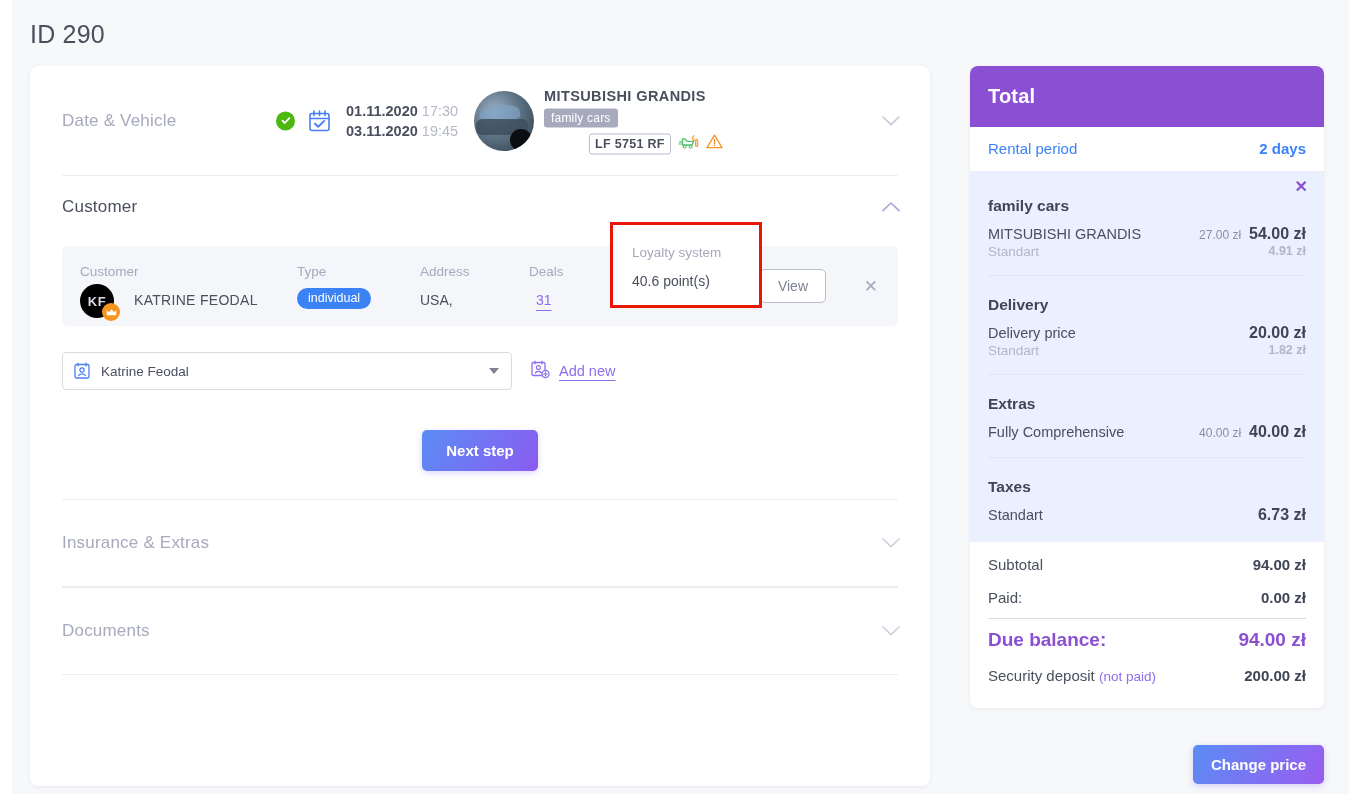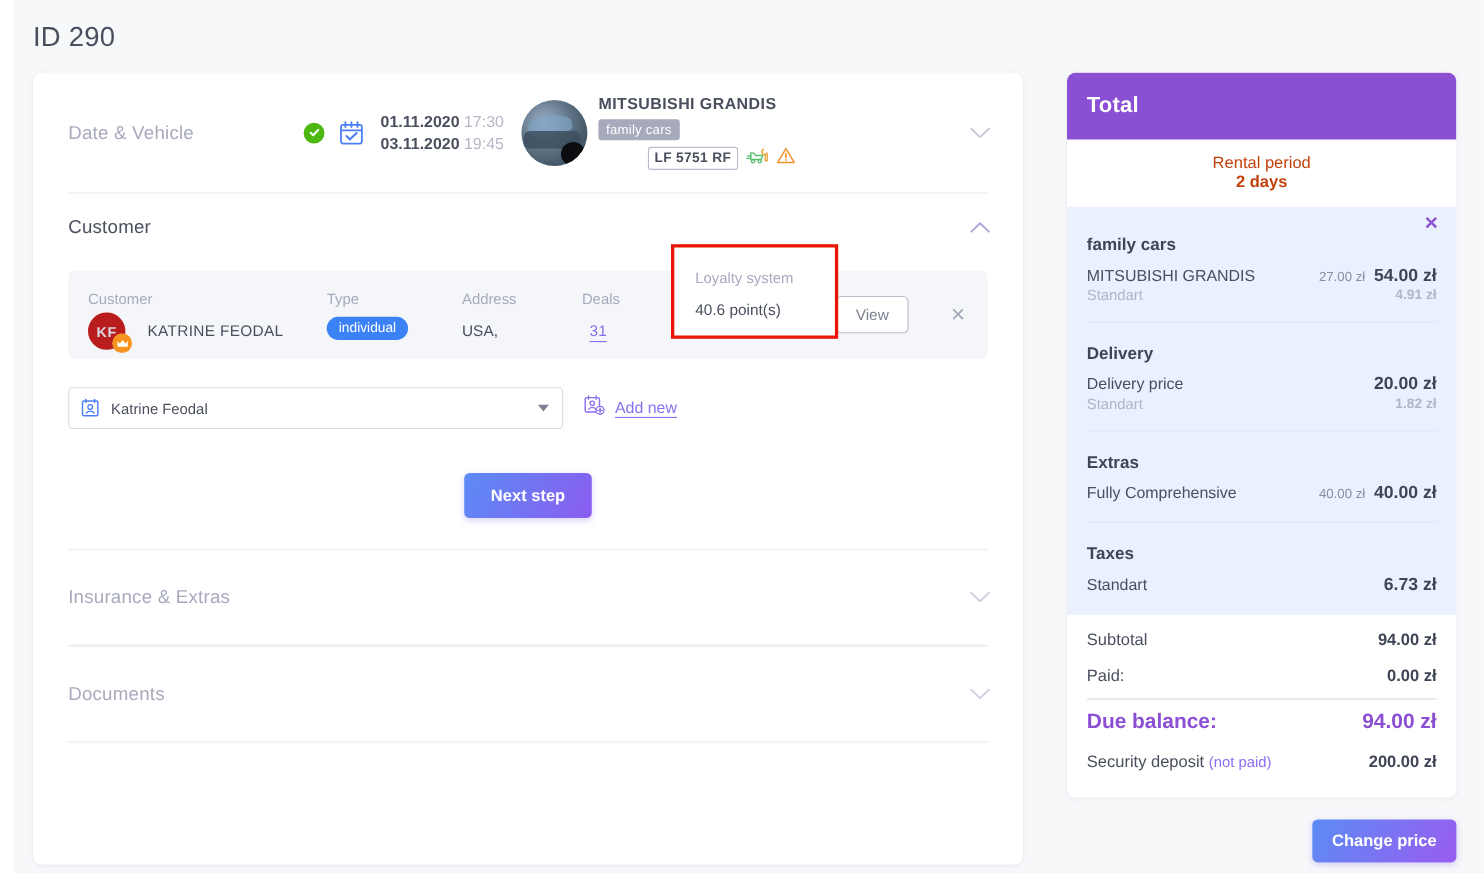--- a/index.html
+++ b/index.html
@@ -128,21 +128,21 @@
     font-size: 14px; color: #4a4f5e;
   }
   .c-customer-l { left: 18px; }
   .c-type-l { left: 235px; }
   .c-addr-l { left: 358px; }
   .c-deals-l { left: 467px; }
 
   .cust-avatar {
     position: absolute; left: 18px; top: 38px;
     width: 34px; height: 34px; border-radius: 50%;
-    background: #b91c1c; color: #d7d8e2;
+    background: #000000; color: #d7d8e2;
     font-size: 13px; font-weight: 700;
     display: flex; align-items: center; justify-content: center;
     letter-spacing: .5px;
   }
   .crown-badge {
     position: absolute; left: 40px; top: 57px;
     width: 18px; height: 18px; border-radius: 50%;
     background: #f79421; display: flex; align-items: center; justify-content: center;
   }
   .crown-badge svg { display: block; }
@@ -231,25 +231,24 @@
     box-shadow: 0 1px 4px rgba(80,90,120,.09);
     overflow: hidden;
   }
   .total-header {
     background: #8b4fd4; color: #ffffff;
     font-size: 20px; font-weight: 600;
     padding: 19px 18px 19px 18px;
     letter-spacing: .2px;
   }
   .rental-row {
-    display: flex; justify-content: space-between; align-items: center;
+    display: flex; justify-content: space-between; align-items: flex-end;
     padding: 13px 18px 14px;
-    font-size: 15px; color: #c2410c;
+    font-size: 15px; color: #3b82f6;
     background: #ffffff;
-    flex-direction: column;
   }
   .rental-row .val { font-weight: 700; }
 
   .blue-block { background: #eaf0fd; padding: 0 18px 12px; position: relative; }
   .block-close {
     position: absolute; right: 16px; top: 8px;
     font-size: 16px; color: #8b4fd4; cursor: pointer; line-height: 1;
     font-weight: 600;
   }
   .grp-title {

